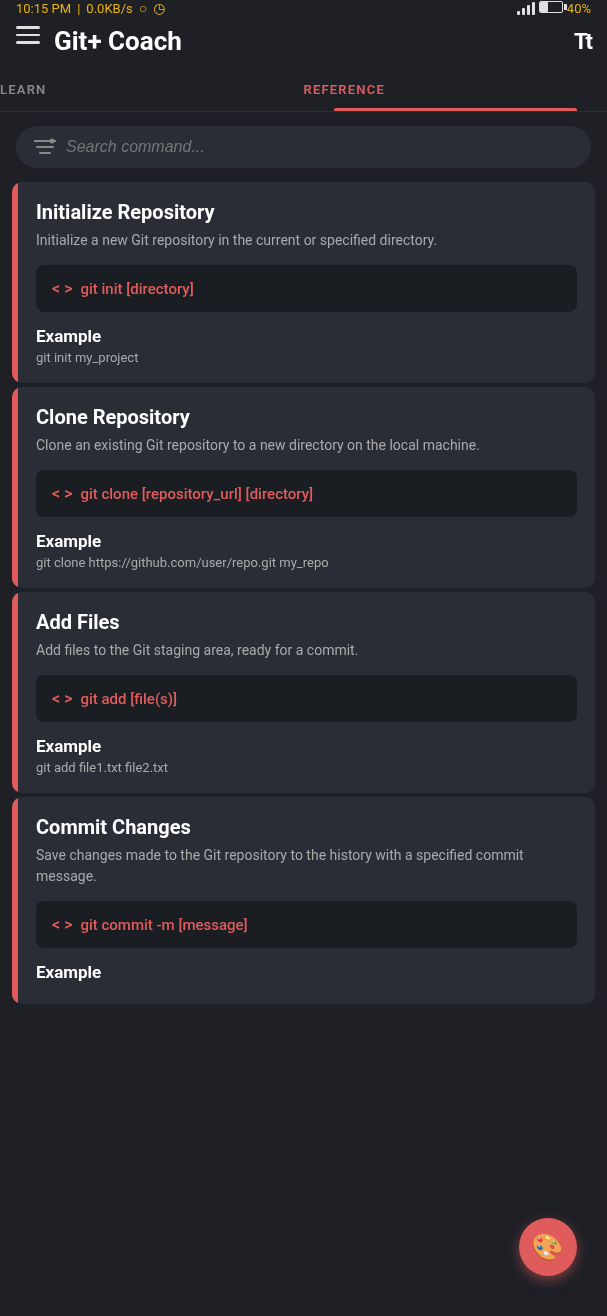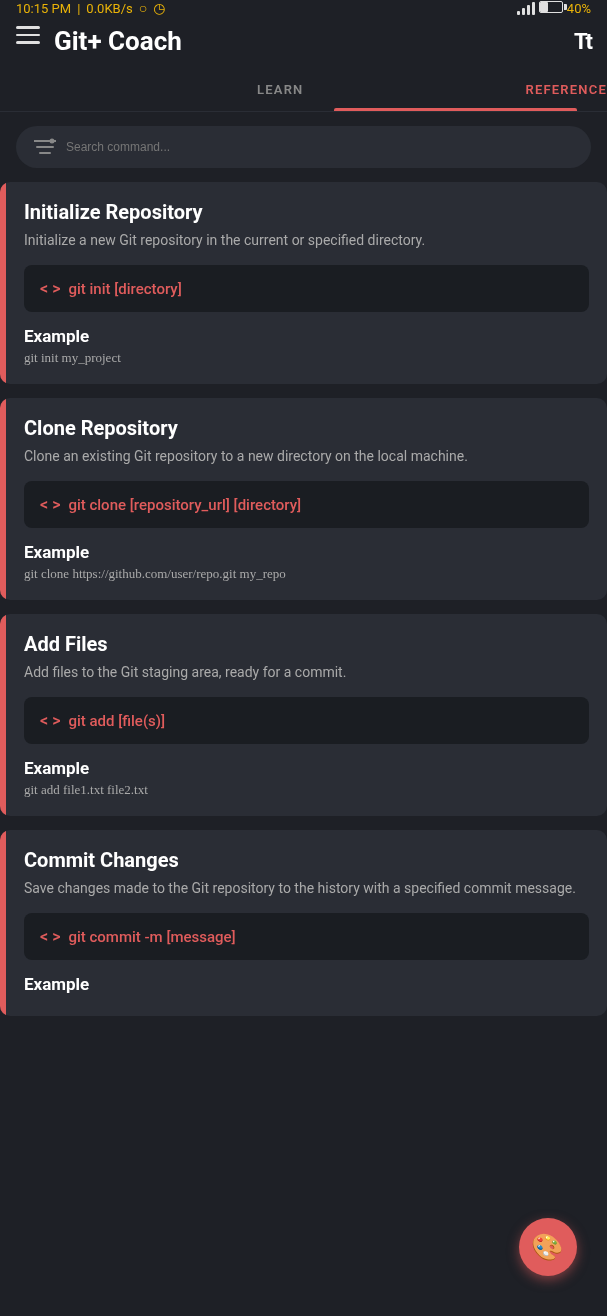--- a/index.html
+++ b/index.html
@@ -101,21 +101,21 @@
     }
 
     
     .tabs {
       display: flex;
       background-color: #1e2026;
       border-bottom: 1px solid #2a2d35;
     }
     .tab {
       flex: 1;
-      text-align: right;
+      text-align: left;
       padding: 12px 0 14px 0;
       font-size: 13px;
       font-weight: 600;
       letter-spacing: 1.2px;
       color: #888;
       cursor: pointer;
       position: relative;
     }
     .tab.active {
       color: #e05c5c;
@@ -148,30 +148,31 @@
       color: #888;
       font-size: 18px;
       display: flex;
       align-items: center;
     }
     .search-input {
       background: transparent;
       border: none;
       outline: none;
       color: #aaa;
-      font-size: 12px;
+      font-size: 16px;
       flex: 1;
+      font-style: italic;
     }
 
     
     .cards-container {
-      padding: 0 0;
+      padding: 0 12px;
       display: flex;
       flex-direction: column;
-      gap: 14px;
+      gap: 4px;
     }
 
     .command-card {
       background-color: #2a2d35;
       border-radius: 10px;
       padding: 18px 18px 18px 24px;
       position: relative;
       overflow: hidden;
     }
     .command-card::before {
@@ -218,21 +219,20 @@
     }
     .example-label {
       font-size: 17px;
       font-weight: 700;
       color: #ffffff;
       margin-bottom: 4px;
     }
     .example-text {
       font-size: 13px;
       color: #aaa;
-      font-family: Liberation Serif, serif;
     }
 
     
     .fab {
       position: fixed;
       bottom: 40px;
       right: 30px;
       width: 58px;
       height: 58px;
       background: #e05c5c;

